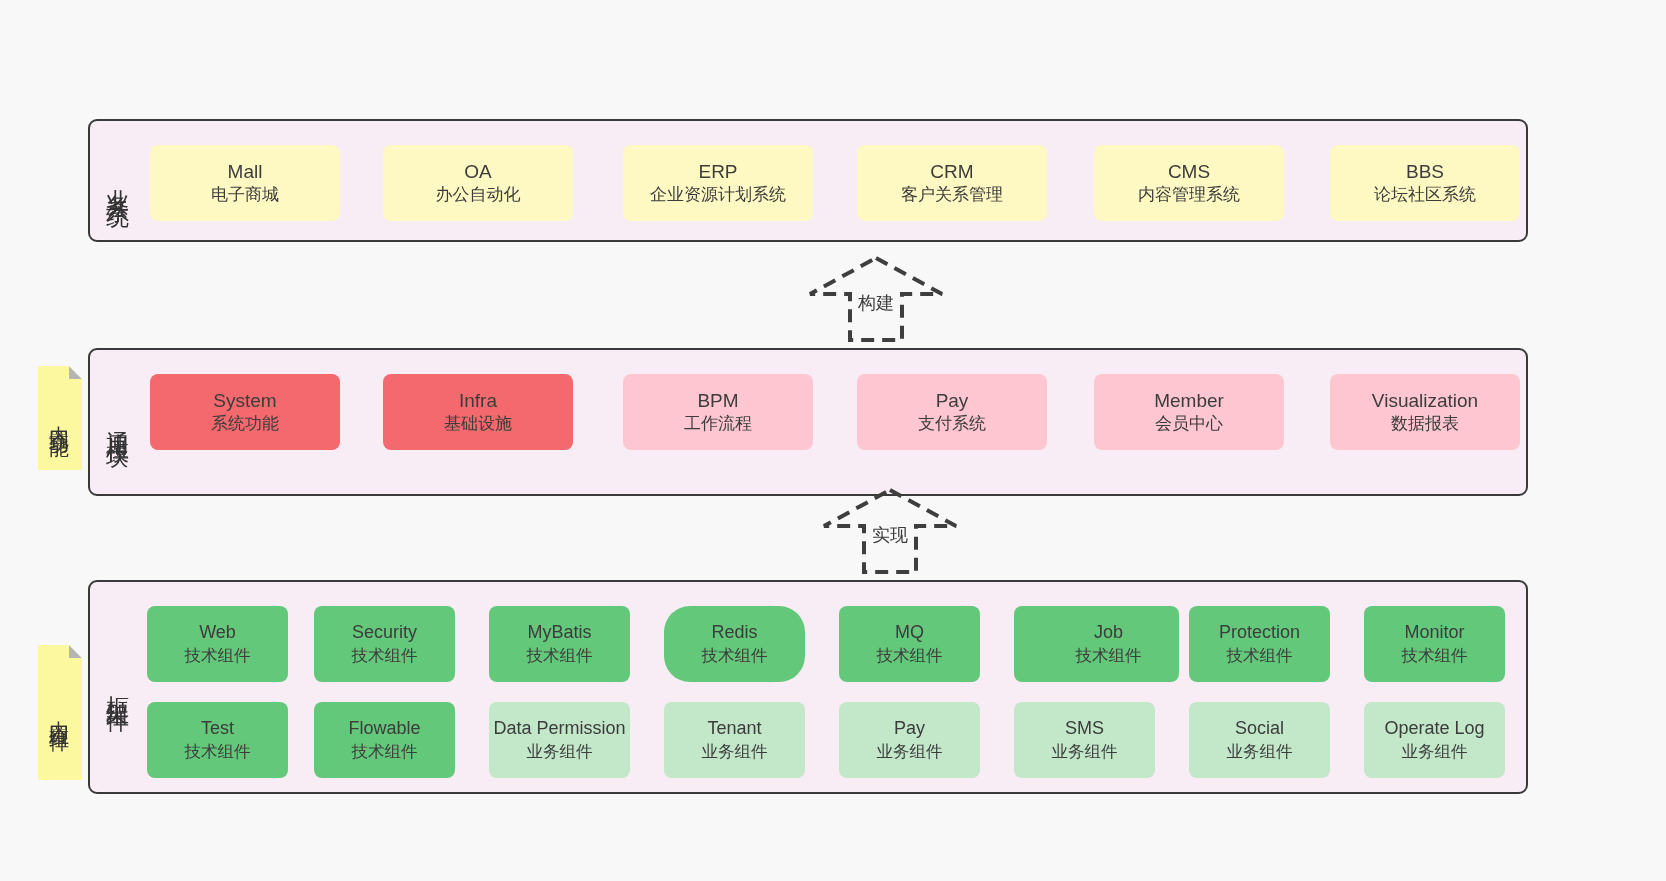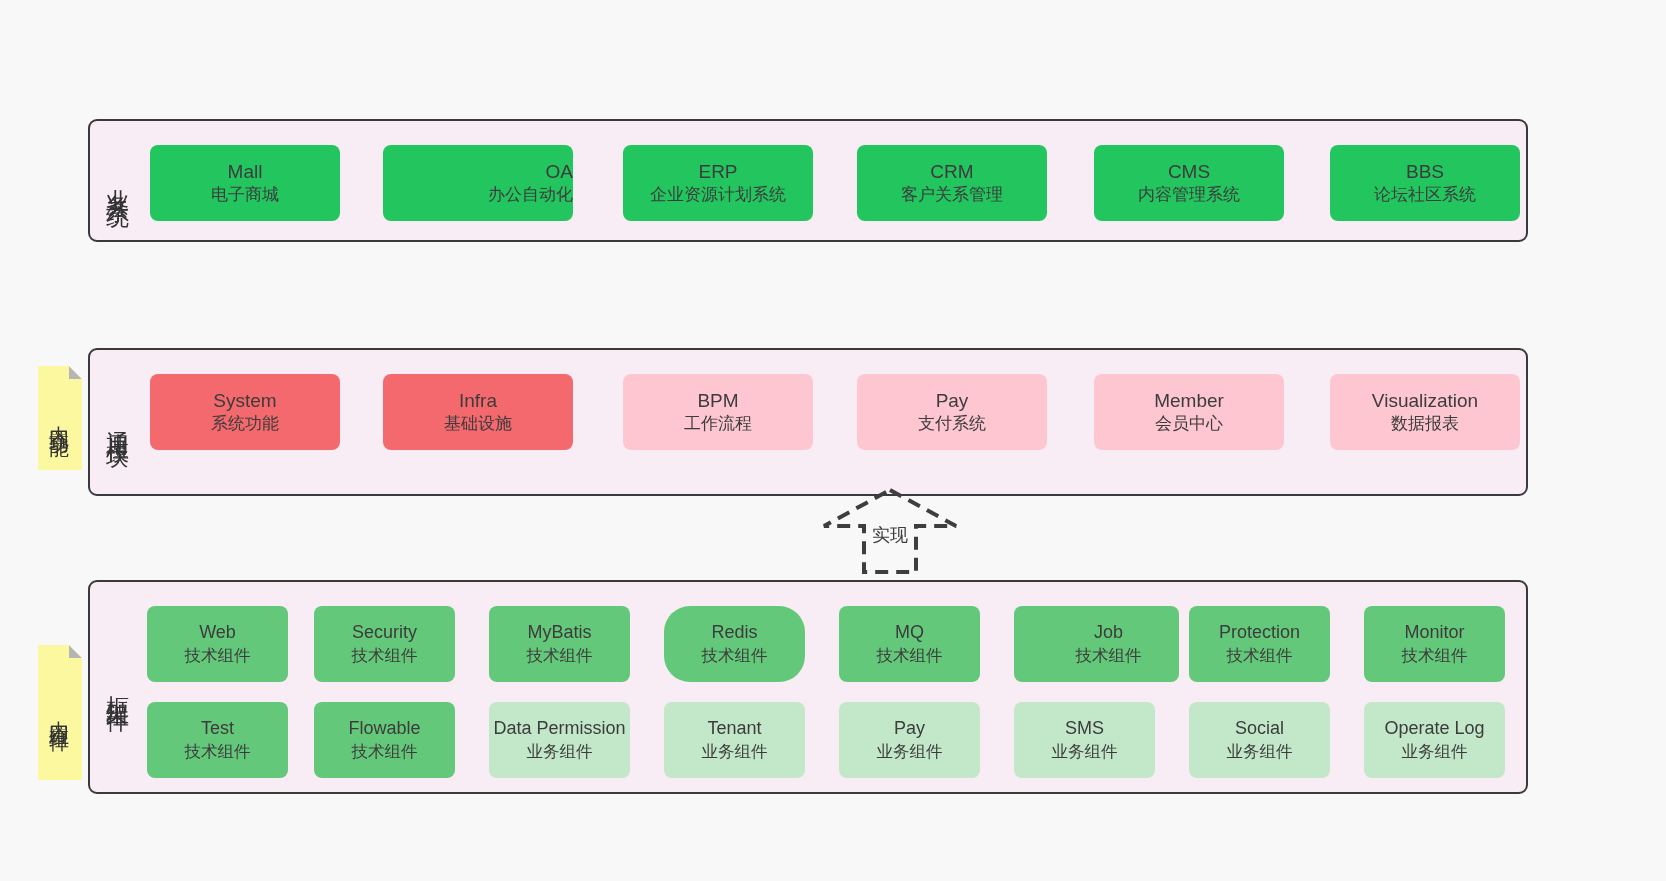--- a/index.html
+++ b/index.html
@@ -10,21 +10,21 @@
   .vlabel{position:absolute;left:13px;top:50%;transform:translateY(-50%);
           writing-mode:vertical-rl;text-orientation:upright;
           font-size:23px;letter-spacing:5px;color:#333;white-space:nowrap;}
 
   
   .box{position:absolute;top:24px;height:76px;width:190px;border-radius:8px;
        display:flex;flex-direction:column;align-items:center;justify-content:center;
        text-align:center;line-height:1.32;}
   .bname{font-size:19px;}
   .bsub{font-size:17px;}
-  .b-blue{background:#22c55e;}
+  .b-blue{background:#fef9c3;}
   .b-red{background:#f4696d;}
   .b-pink{background:#fec6d0;justify-content:center;}
   .b-green{background:#64c87a;}
   .b-lgreen{background:#c2e7c9;}
   .sm{width:141px;}
   .sm .bname{font-size:18px;}
   .sm .bsub{font-size:16.5px;}
 
   
   .tag{position:absolute;left:38px;width:44px;background:#fbf8a0;
@@ -45,21 +45,21 @@
 <body>
 
 <div class="stage">
 
   <div class="panel" style="top:119px;height:123px;">
     <div class="vlabel">业务系统</div>
     <div class="box b-blue" style="left:60px;">
       <div class="bname">Mall</div>
       <div class="bsub">电子商城</div>
     </div>
-    <div class="box b-blue" style="left:293px;align-items:flex-end;">
+    <div class="box b-blue" style="left:293px;">
       <div class="bname">OA</div>
       <div class="bsub">办公自动化</div>
     </div>
     <div class="box b-blue" style="left:533px;">
       <div class="bname">ERP</div>
       <div class="bsub">企业资源计划系统</div>
     </div>
     <div class="box b-blue" style="left:767px;">
       <div class="bname">CRM</div>
       <div class="bsub">客户关系管理</div>
@@ -67,20 +67,26 @@
     <div class="box b-blue" style="left:1004px;">
       <div class="bname">CMS</div>
       <div class="bsub">内容管理系统</div>
     </div>
     <div class="box b-blue" style="left:1240px;border-radius:8px;">
       <div class="bname">BBS</div>
       <div class="bsub">论坛社区系统</div>
     </div>
   </div>
 
+  <div class="arrow" style="left:806px;top:254px;">
+    <svg viewBox="0 0 140 90" width="140" height="90">
+      <polygon points="70,4 136,40 96,40 96,86 44,86 44,40 4,40"></polygon>
+    </svg>
+    <div class="arrow-label">构建</div>
+  </div>
 
   <div class="tag" style="top:366px;height:104px;">
     <div class="fold"></div>
     <div class="tag-text">内置功能</div>
   </div>
   <div class="panel" style="top:348px;height:148px;">
     <div class="vlabel">通用模块</div>
     <div class="box b-red" style="left:60px;">
       <div class="bname">System</div>
       <div class="bsub">系统功能</div>

